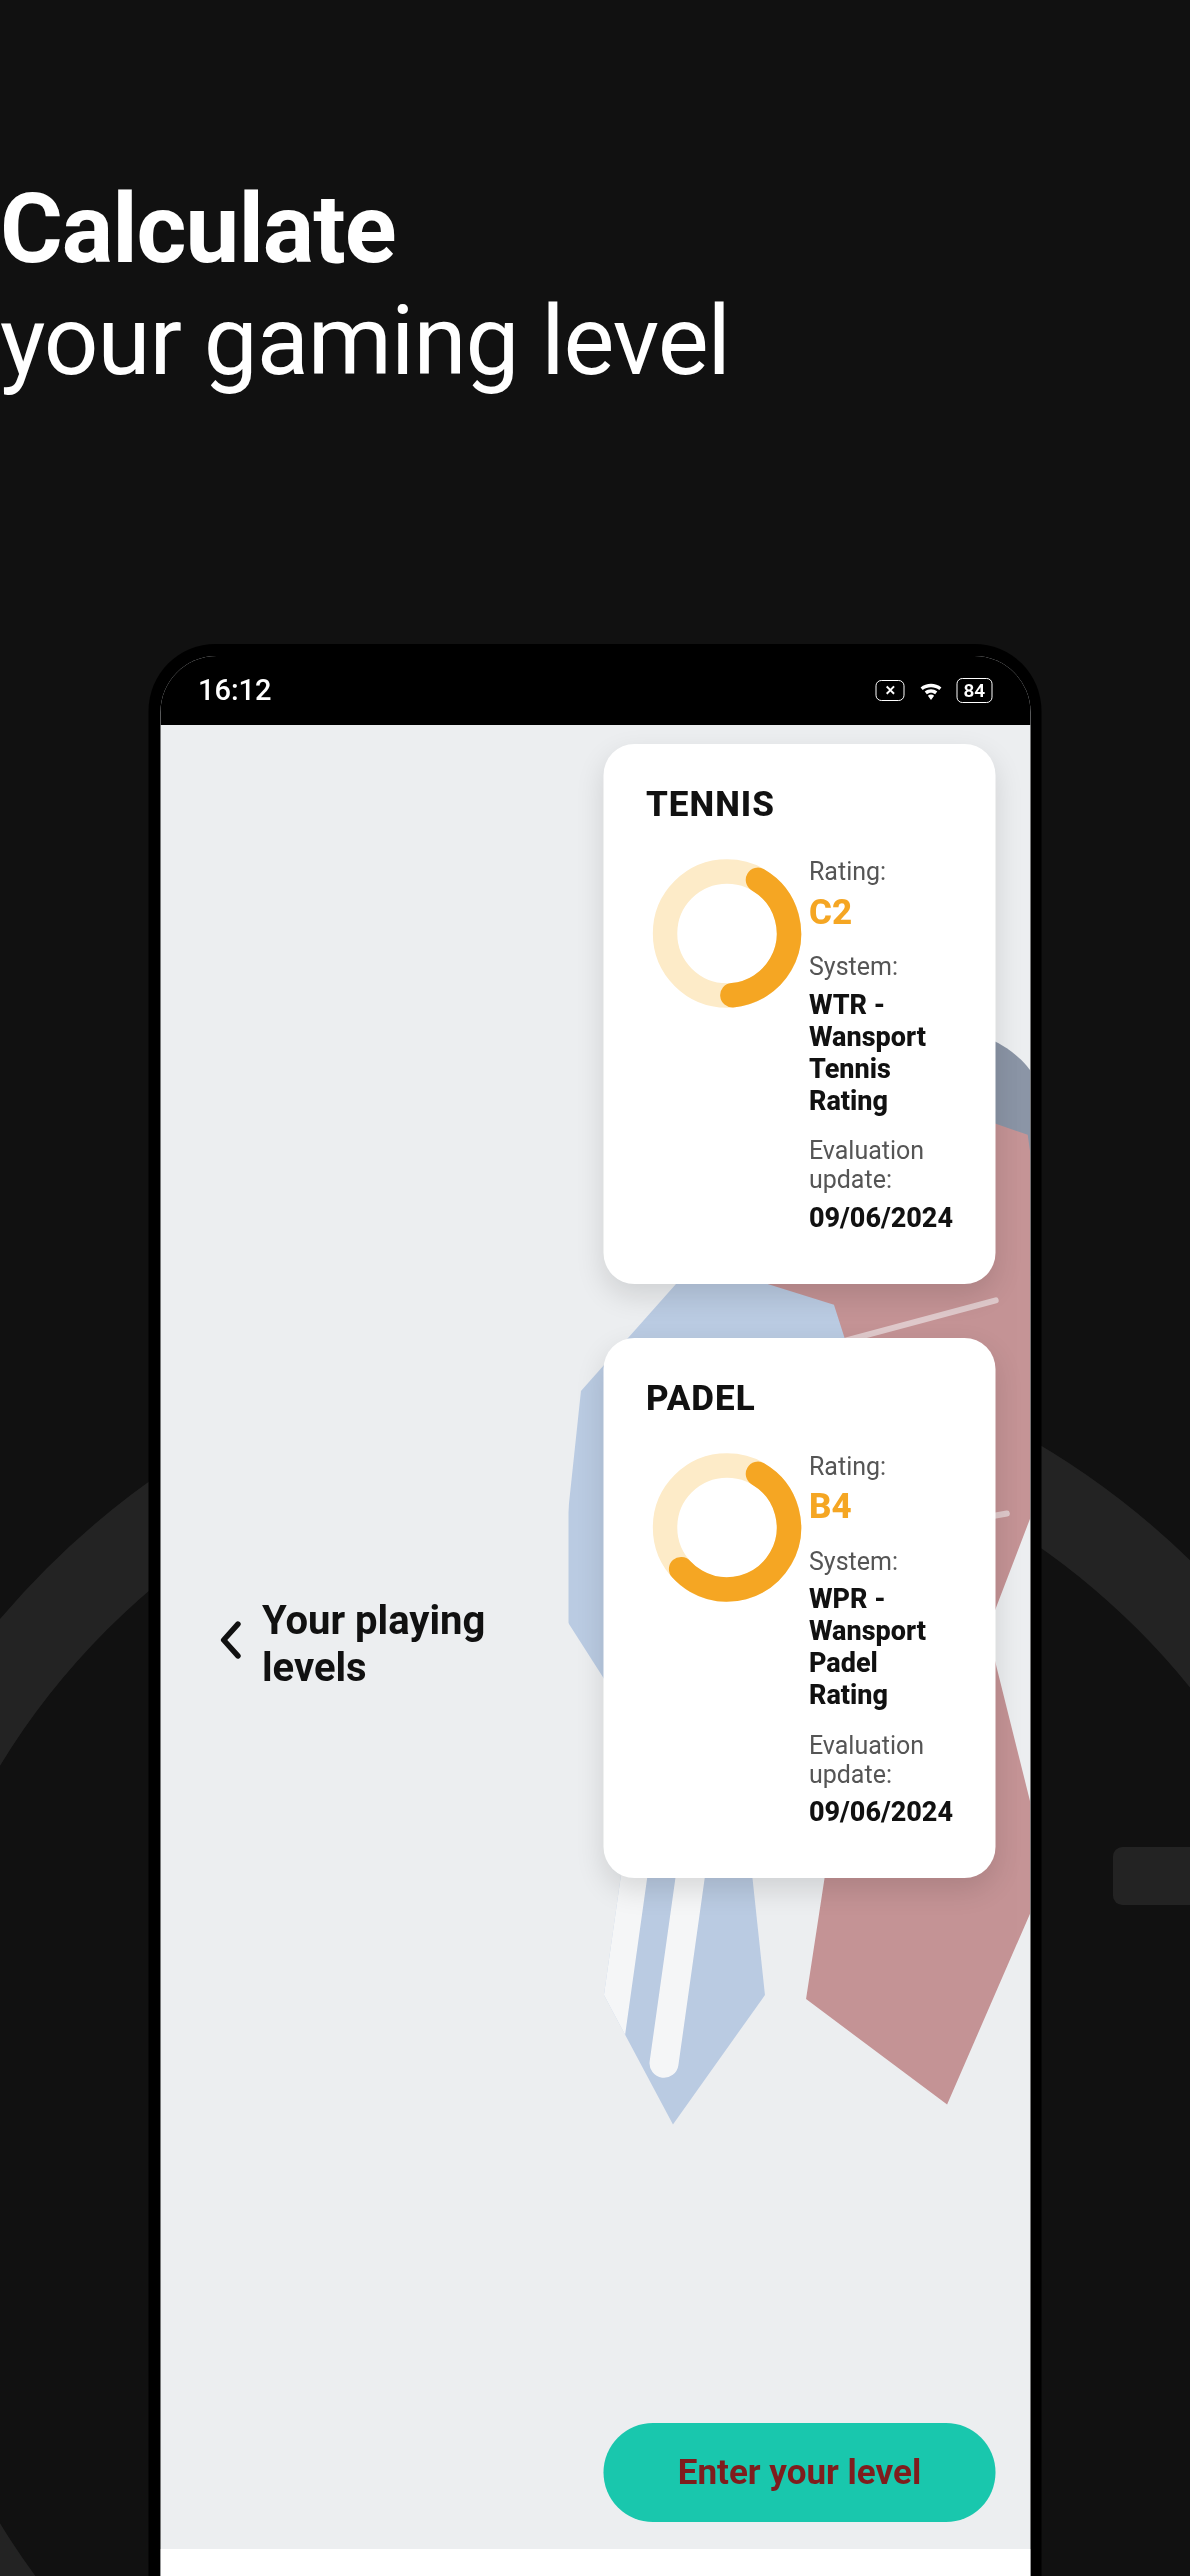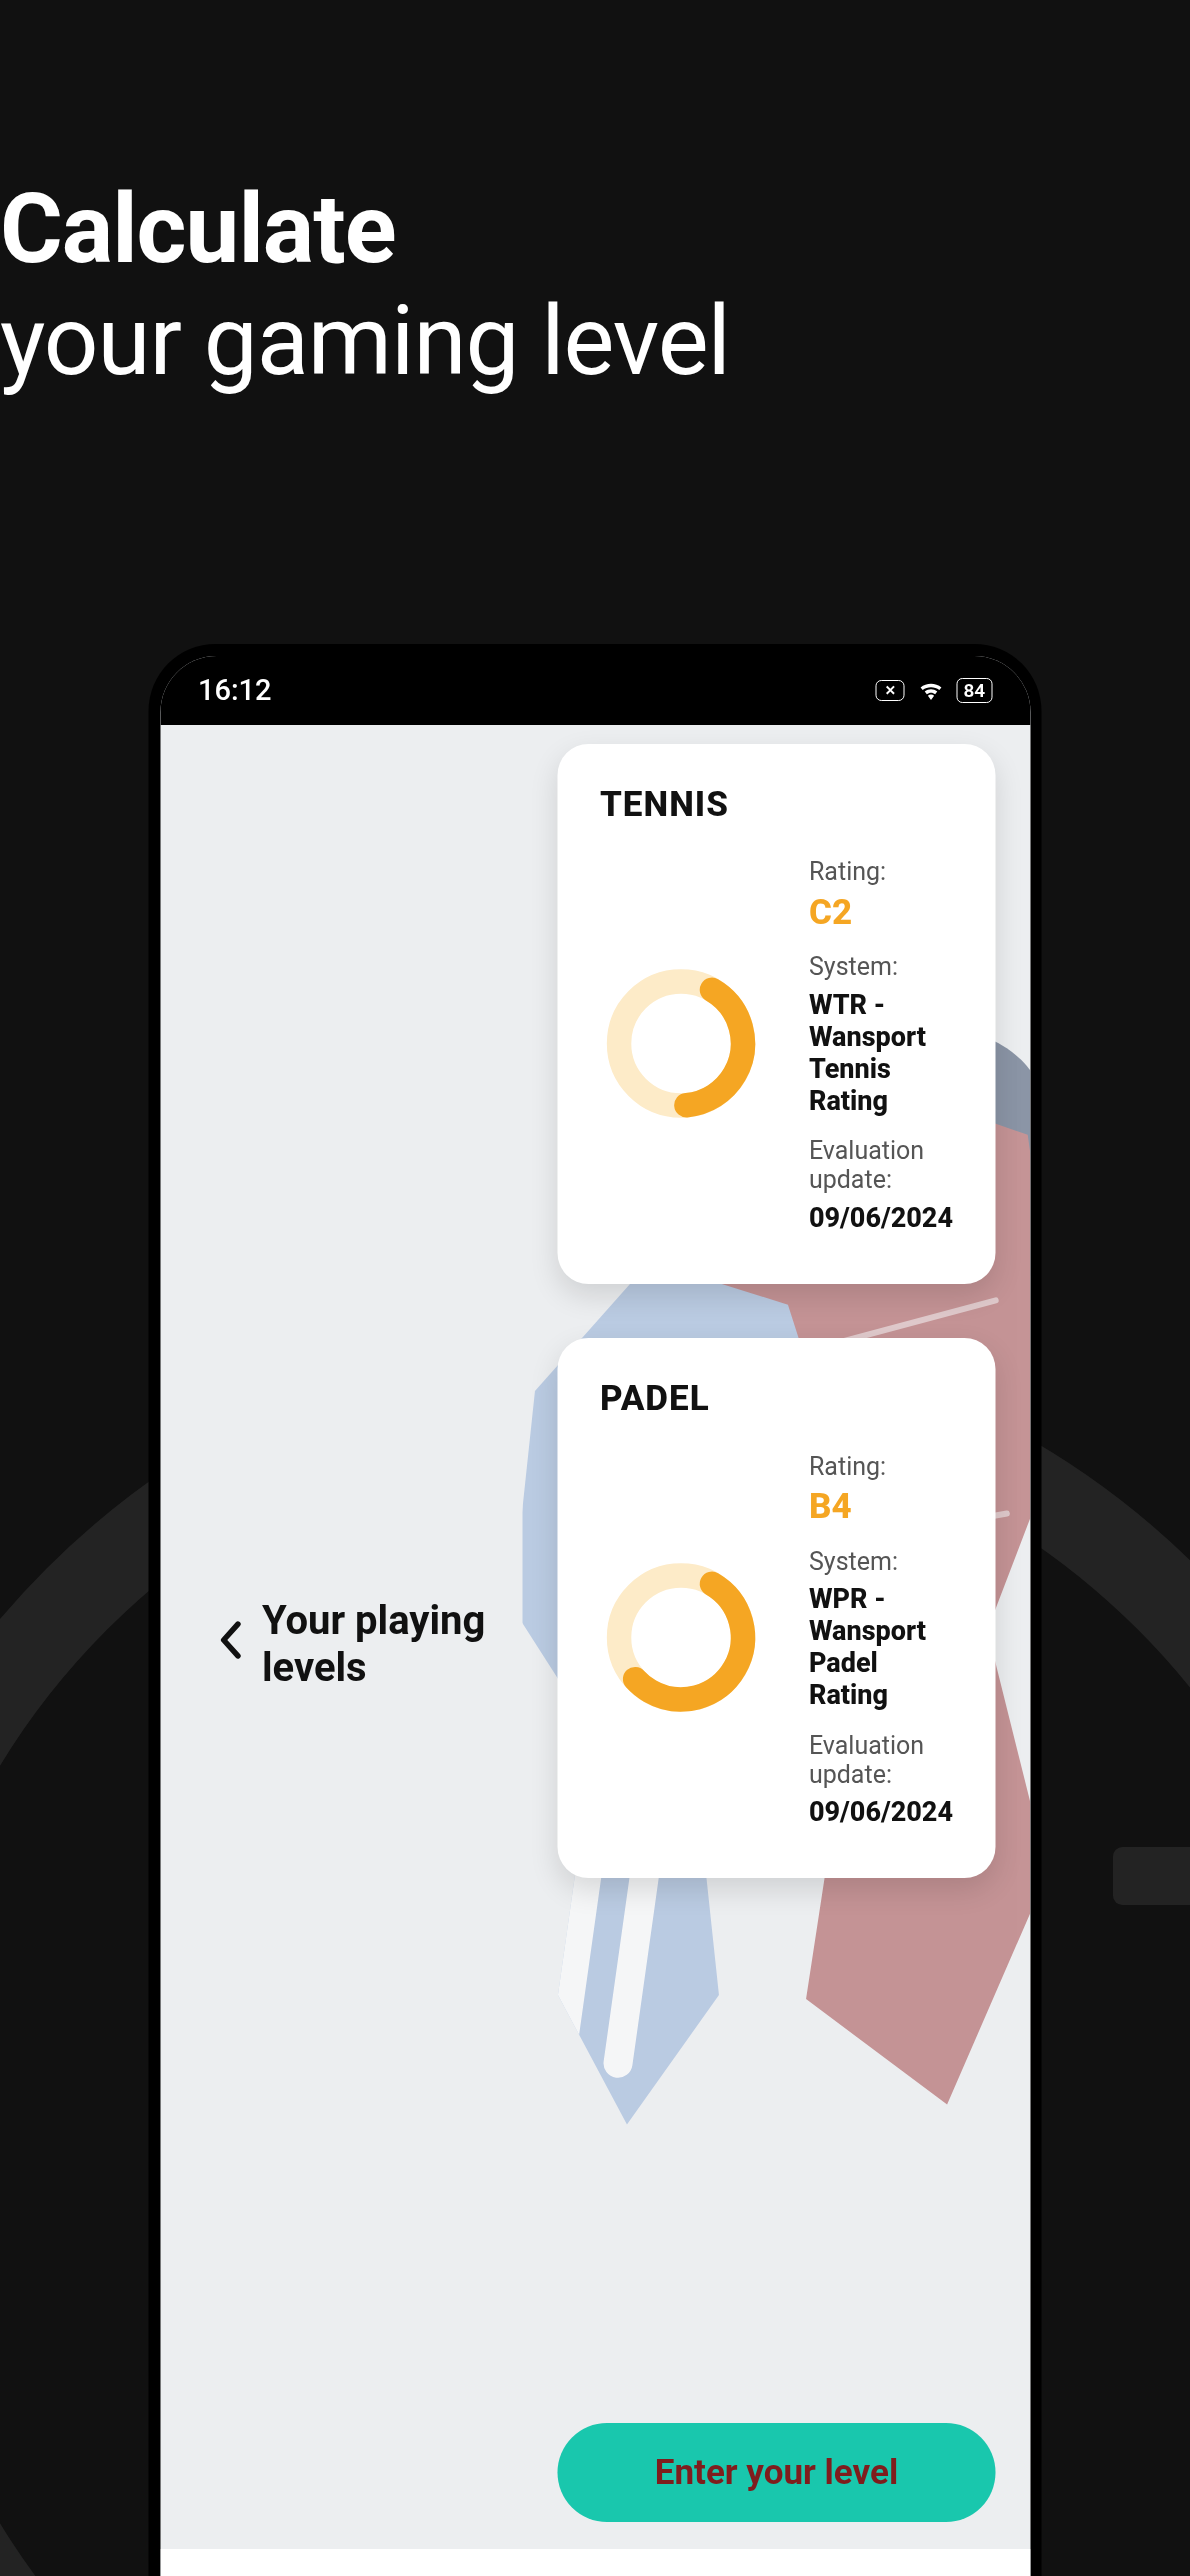--- a/index.html
+++ b/index.html
@@ -94,21 +94,21 @@
   .tri { position:absolute; left:105px; top:513px; width:0;height:0; border-left:13.4px solid transparent; border-right:13.4px solid transparent; border-top:19px solid #888; opacity:.4; transform:rotate(-90deg);}
 
   .cards { position:relative; display:flex; flex-direction:column; gap:54px; }
 
   .card {
     background:#fff; border-radius:31px;
     box-shadow: 0 11.5px 29px rgba(0,0,0,0.12);
     padding:40px 42px 44px;
   }
   .card-title { font-size:35px; font-weight:800; letter-spacing:1px; color:#111; margin-bottom:27px; }
-  .card-body { display:flex; align-items:center; gap:46px; }
+  .card-body { display:flex; align-items:flex-start; }
   .ring-wrap { flex:0 0 auto; }
   .details { flex:1; display:flex; flex-direction:column; gap:7.7px; font-size:25px; color:#333; }
   .lbl { color:#555; font-size:25px; margin-top:5.8px;}
   .rating-val { color:#f5a623; font-weight:800; font-size:35px; margin-top:-1.9px; margin-bottom:5.8px;}
   .strong { font-weight:800; font-size:27px; color:#111; margin-bottom:5.8px;}
 
   .cta {
     position:absolute; left:35px; right:35px; bottom:27px;
     background:#19c7ad; color:#7f1d1d; text-align:center;
     font-size:35px; font-weight:700; padding:29px 0;

